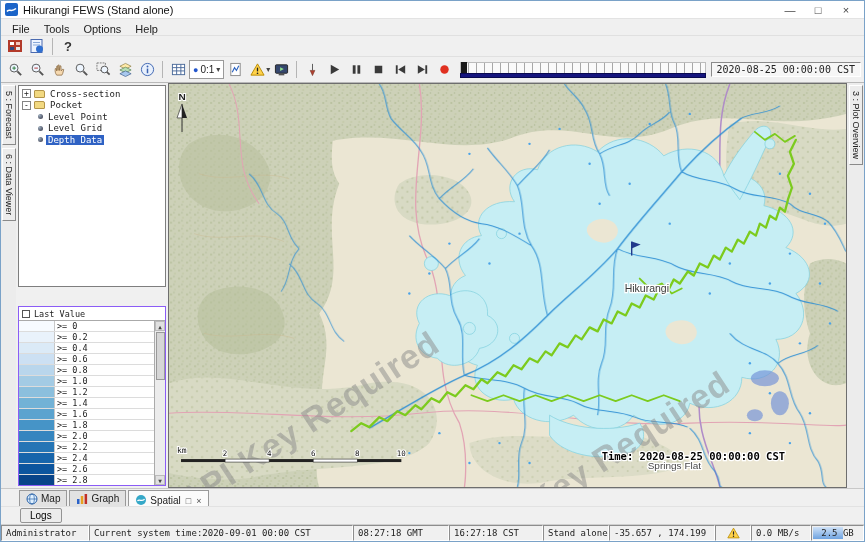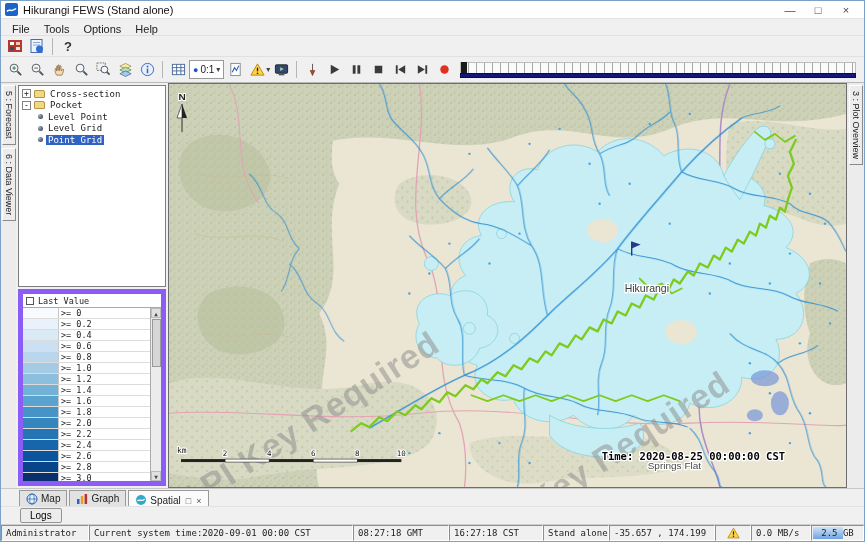--- a/index.html
+++ b/index.html
@@ -44,21 +44,21 @@
 
   .left-panel{width:152px;flex:none;display:flex;flex-direction:column;padding:2px;background:#f0f0f0;}
   .tree-box{background:#fff;border:1px solid #7e7e7e;height:202px;overflow:hidden;font-family:"DejaVu Sans Mono",monospace;font-size:9px;padding:2px 1px;flex:none;}
   .tree-row{display:flex;align-items:center;height:11.5px;gap:3px;white-space:nowrap;}
   .expander{width:9px;height:9px;border:1px solid #848484;background:#fff;font-size:8px;line-height:7px;text-align:center;flex:none;}
   .folder-ic{width:11px;height:8px;background:#f2d981;border:1px solid #b3954a;border-radius:1px 2px 1px 1px;flex:none;}
   .dot-ic{width:5px;height:5px;border-radius:50%;background:radial-gradient(circle at 30% 30%,#9ab,#334);margin-left:2px;flex:none;}
   .tree-label{padding:0 2px;}
   .sel-label{background:#2f62c4;color:#fff;}
 
-  .legend-box{background:#fff;border:5px solid #8b5cf6;flex:1;margin-top:2px;position:relative;font-family:"DejaVu Sans Mono",monospace;font-size:8.5px;overflow:hidden;}
+  .legend-box{background:#fff;border:1px solid #8b5cf6;flex:1;margin-top:19px;position:relative;font-family:"DejaVu Sans Mono",monospace;font-size:8.5px;overflow:hidden;}
   .legend-header{height:14px;border-bottom:1px solid #aaa;display:flex;align-items:center;gap:4px;padding:0 3px;}
   .chk{width:8px;height:8px;border:1px solid #555;background:#fff;flex:none;}
   .legend-table{position:absolute;top:14px;left:0;right:11px;bottom:0;overflow:hidden;}
   .legend-row{display:flex;height:11px;border-bottom:1px solid #dcdcdc;}
   .legend-swatch{width:36px;border-right:1px solid #c8c8c8;flex:none;}
   .legend-label{padding:0 2px;line-height:11px;}
   .legend-scroll{position:absolute;top:14px;right:0;bottom:0;width:11px;background:#ececec;border-left:1px solid #aaa;display:flex;flex-direction:column;align-items:center;}
   .sa{font-size:6px;color:#444;height:10px;line-height:10px;width:100%;text-align:center;background:#e0e0e0;border:1px solid #bbb;flex:none;}
   .sa-b{margin-top:auto;}
   .thumb{width:9px;height:48px;background:#d6d6d6;border:1px solid #999;margin-top:1px;flex:none;}
@@ -254,20 +254,21 @@
     <span class="tbtn">
       <svg width="15" height="15" viewBox="0 0 16 16">
           <circle cx="8" cy="8" r="4.5" fill="#e03020"></circle>
         </svg>
     </span>
     <div class="timeline">
       <div class="tl-ruler"></div>
       <div class="tl-marker"></div>
       <div class="tl-bar"></div>
     </div>
+    <span class="timebox">2020-08-25 00:00:00 CST</span>
   </div>
 
   <div class="main">
 
     <div class="strip strip-left">
       <div class="vtab">5 : Forecast</div>
       <div class="vtab">6 : Data Viewer</div>
     </div>
 
     <div class="left-panel">
@@ -286,21 +287,21 @@
             <div class="tree-row" style="padding-left: 16px;">
               <span class="dot-ic"></span>
               <span class="tree-label">Level Point</span>
             </div>
             <div class="tree-row" style="padding-left: 16px;">
               <span class="dot-ic"></span>
               <span class="tree-label">Level Grid</span>
             </div>
             <div class="tree-row" style="padding-left: 16px;">
               <span class="dot-ic"></span>
-              <span class="tree-label sel-label">Point Grid</span>
+              <span class="tree-label sel-label">Depth Data</span>
             </div>
           </div>
       </div>
       <div class="legend-box">
         <div class="legend-header">
           <span class="chk"></span>
           <span>Last Value</span>
         </div>
         <div class="legend-table">
             <div class="legend-row">

